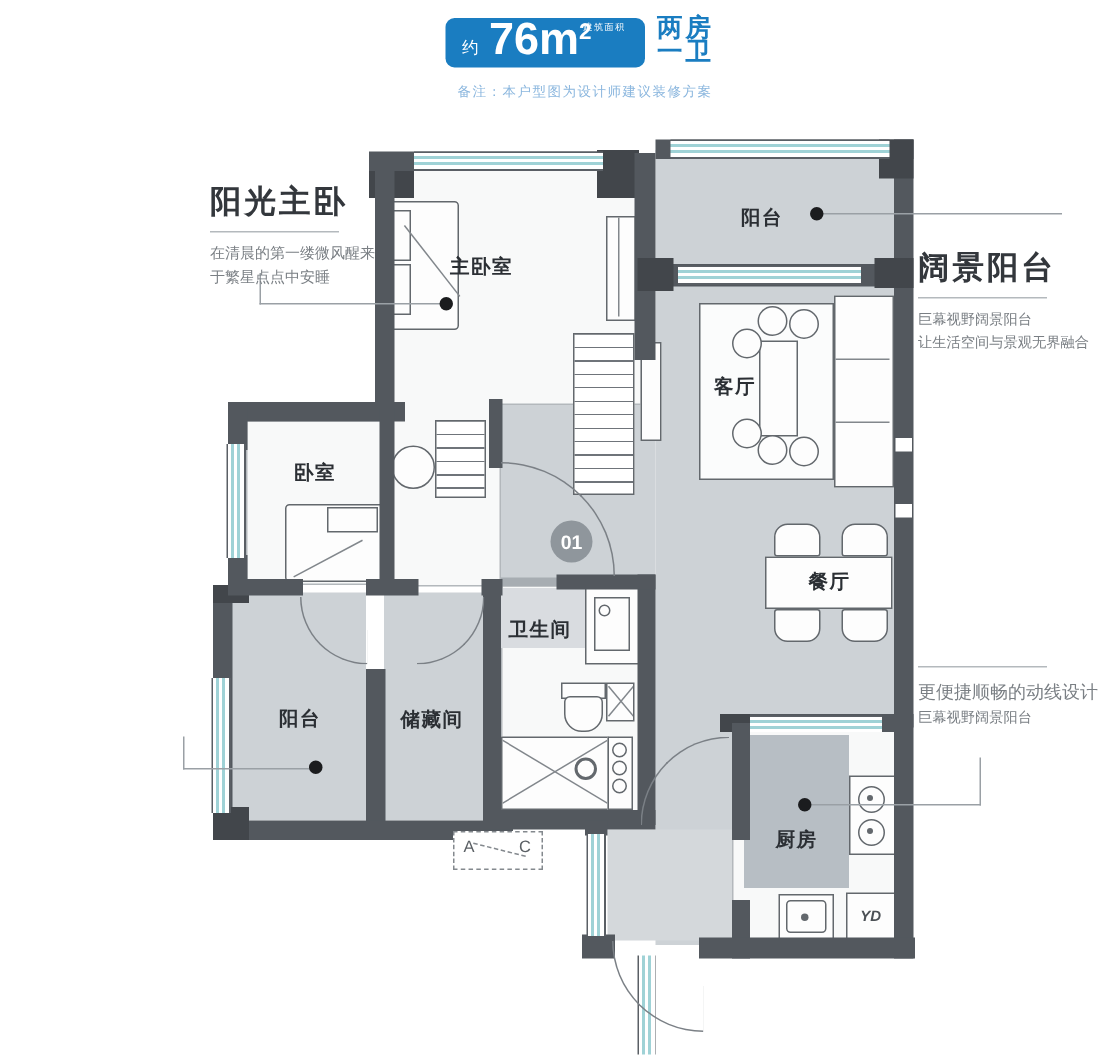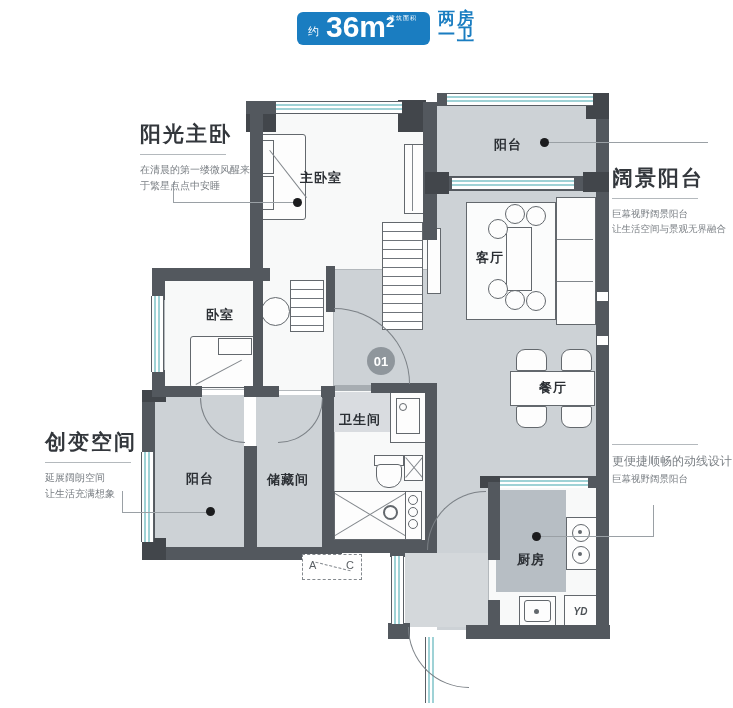--- a/index.html
+++ b/index.html
@@ -40,27 +40,28 @@
   .acbox .diag{position:absolute;left:12px;top:11px;width:36px;height:0;border-top:1px dashed #84898e;transform:rotate(14deg)}
   .xl{position:absolute;height:1px;width:82px;background:#82878c;left:-6px;top:22px}
 </style>
 </head>
 <body>
 
 <div id="canvas">
 
   <div class="badge">
     <span class="approx">约</span>
-    <span class="num"><span>36m</span><span class="exp">2</span></span>
+    <span class="num"><span>76m</span><span class="exp">2</span></span>
     <span class="tiny">建筑面积</span>
   </div>
   <div class="layout-type">
     <div>两房</div>
     <div>一卫</div>
   </div>
+  <div class="note">备注：本户型图为设计师建议装修方案</div>
 
   <div class="floor-g" style="left:437px;top:100px;width:160px;height:85px"></div>
   <div class="floor-g" style="left:437px;top:185px;width:160px;height:295px"></div>
   <div class="floor-g" style="left:330px;top:238px;width:107px;height:302px"></div>
   <div class="floor-g" style="left:152px;top:395px;width:92px;height:152px"></div>
   <div class="floor-g" style="left:256px;top:395px;width:68px;height:152px"></div>
   <div class="floor-g" style="left:437px;top:480px;width:51px;height:150px"></div>
   <div class="floor-g" style="left:405px;top:553px;width:83px;height:74px;background:#d4d8db"></div>
 
   <div class="floor-w" style="left:256px;top:110px;width:170px;height:158px"></div>
@@ -213,37 +214,31 @@
     <div class="rule"></div>
     <p>在清晨的第一缕微风醒来</p>
     <p>于繁星点点中安睡</p>
   </div>
   <div class="callout" style="left:612px;top:164px">
     <h3>阔景阳台</h3>
     <div class="rule"></div>
     <p style="font-size:9.5px">巨幕视野阔景阳台</p>
     <p style="font-size:9.5px">让生活空间与景观无界融合</p>
   </div>
-  <div class="callout" style="left:45px;top:428px">
-    <h3>创变空间</h3>
-    <div class="rule"></div>
-    <p>延展阔朗空间</p>
-    <p>让生活充满想象</p>
-  </div>
   <div class="callout" style="left:612px;top:438px">
     <div class="rule"></div>
     <p style="font-size:12px">更便捷顺畅的动线设计</p>
     <p style="font-size:9.5px">巨幕视野阔景阳台</p>
   </div>
 
   <div class="rlabel" style="left:300px;top:169px">主卧室</div>
   <div class="rlabel" style="left:494px;top:136px">阳台</div>
   <div class="rlabel" style="left:476px;top:249px">客厅</div>
   <div class="rlabel" style="left:539px;top:379px">餐厅</div>
-  <div class="rlabel" style="left:206px;top:306px">卧室</div>
+  <div class="rlabel" style="left:196px;top:306px">卧室</div>
   <div class="rlabel" style="left:339px;top:411px">卫生间</div>
   <div class="rlabel" style="left:267px;top:471px">储藏间</div>
   <div class="rlabel" style="left:186px;top:470px">阳台</div>
   <div class="rlabel" style="left:517px;top:551px">厨房</div>
 
   <div class="unit-badge">01</div>
 
 </div>
 
 </body></html>

